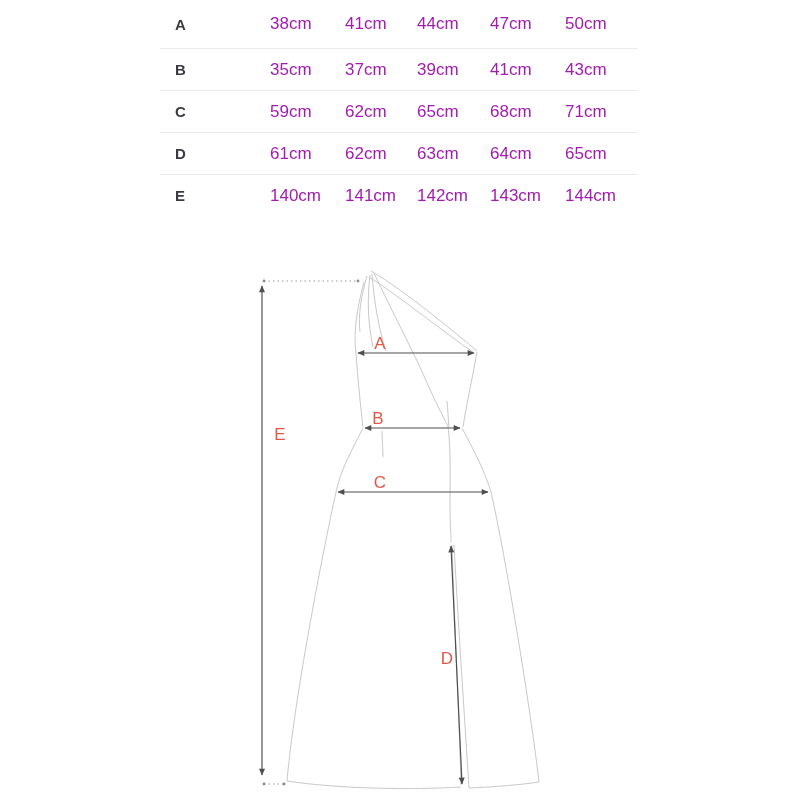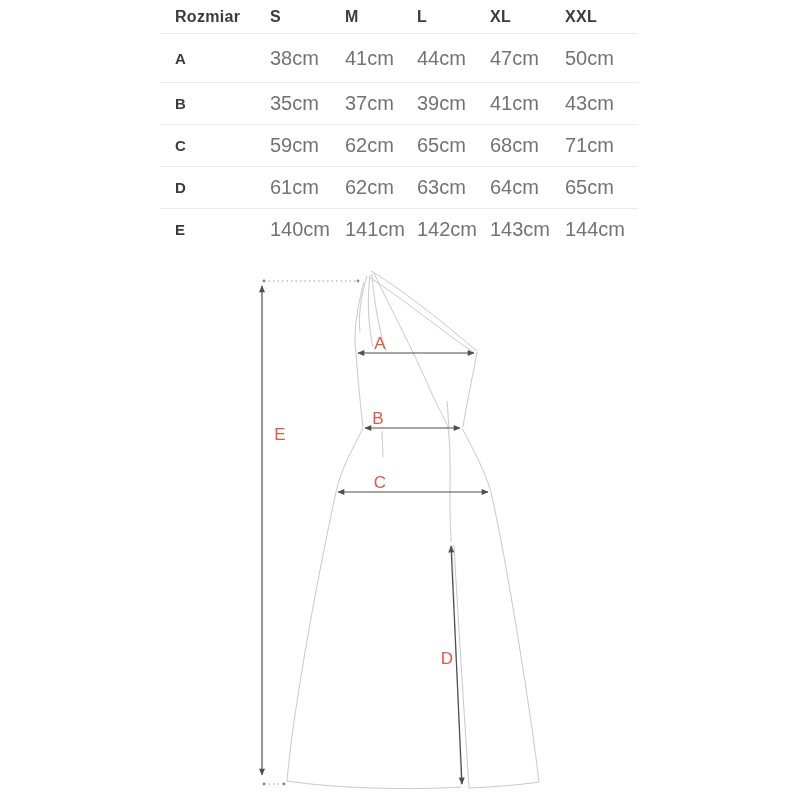--- a/index.html
+++ b/index.html
@@ -9,42 +9,34 @@
   
   .size-table{position:absolute;left:160px;top:0;width:478px;}
   .trow{display:grid;grid-template-columns:95px 75px 72px 73px 75px 1fr;
         align-items:center;padding-left:15px;}
   .trow.header{height:33px;border-bottom:1px solid #ebebeb;}
   .trow.body{height:41px;border-bottom:1px solid #ebebeb;}
   .trow.body.first{height:48px;}
   .trow.body.last{border-bottom:none;}
   .hcell{font-weight:bold;font-size:16px;color:#3a3a40;letter-spacing:.3px;}
   .lcell{font-weight:bold;font-size:15px;color:#3a3a40;}
-  .vcell{font-size:20px;color:#737373;}
+  .vcell{font-size:17px;color:#a21caf;}
 
   
   .diagram{position:absolute;left:240px;top:255px;width:320px;height:545px;}
   .garment{fill:none;stroke:var(--outline,#c9c9c9);stroke-width:1;}
   .measure{stroke:var(--measure,#4f4f4f);stroke-width:1.2;fill:none;}
   .dotted{stroke:#9a9a9a;stroke-width:1;fill:none;stroke-dasharray:1.5,3;}
   .mlabel{fill:var(--label,#e15749);font-size:17px;
           font-family:"Liberation Sans","DejaVu Sans",sans-serif;text-anchor:middle;}
 </style>
 </head>
 <body>
 
 <div class="size-table">
-  <div class="trow header">
-    <div class="hcell">Rozmiar</div>
-    <div class="hcell">S</div>
-    <div class="hcell">M</div>
-    <div class="hcell">L</div>
-    <div class="hcell">XL</div>
-    <div class="hcell">XXL</div>
-  </div>
 
   <div class="trow body first">
     <div class="lcell">A</div>
     <div class="vcell">38cm</div>
     <div class="vcell">41cm</div>
     <div class="vcell">44cm</div>
     <div class="vcell">47cm</div>
     <div class="vcell">50cm</div>
   </div>
   <div class="trow body">

